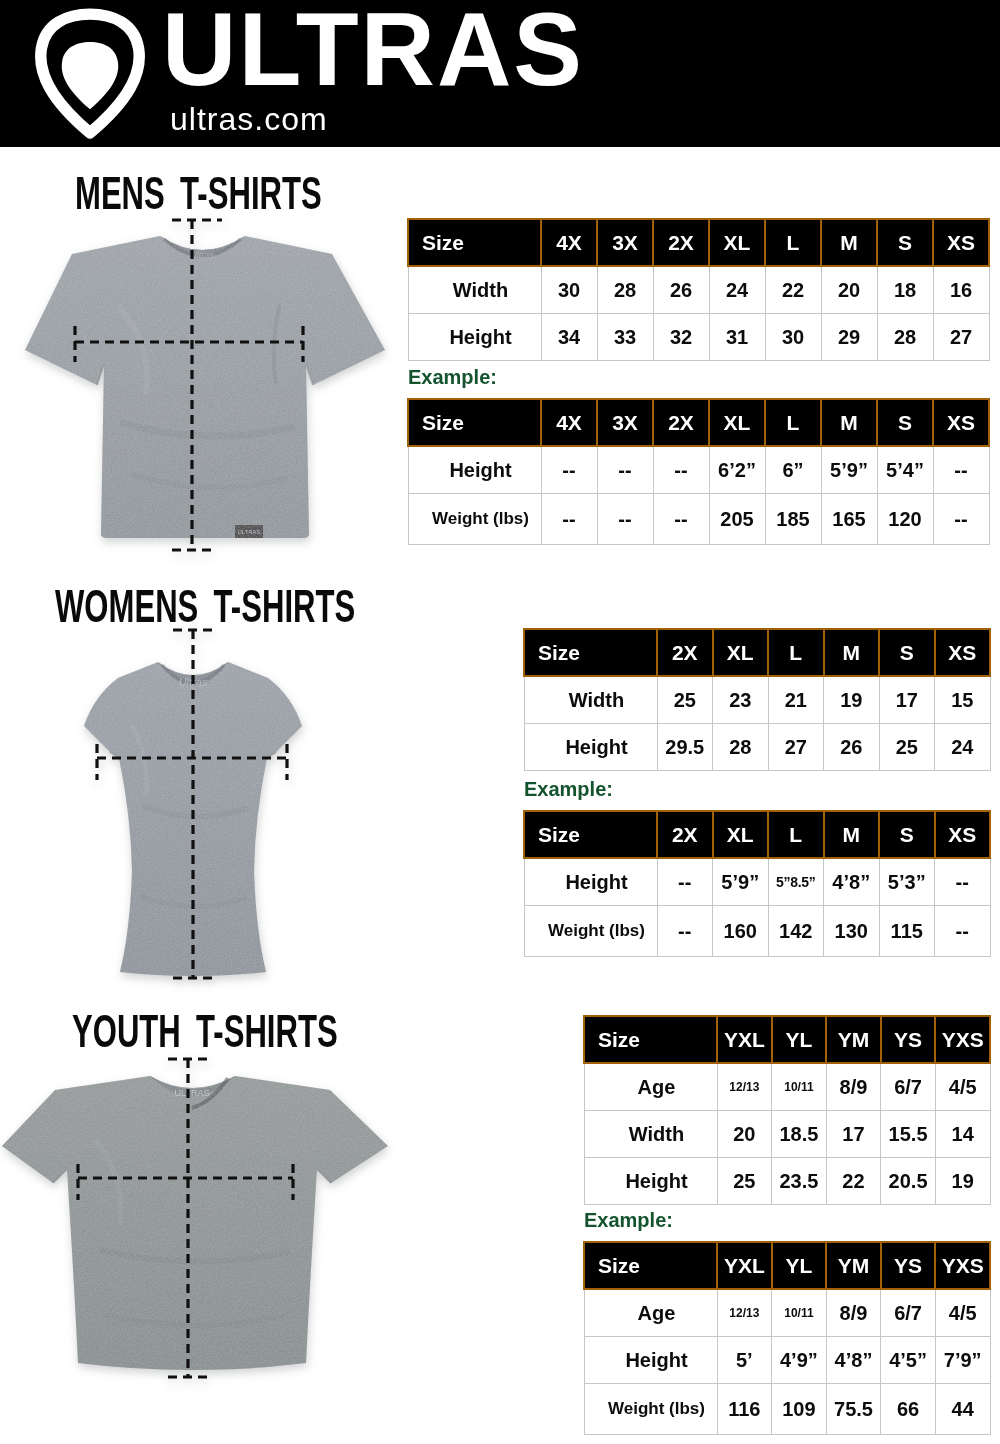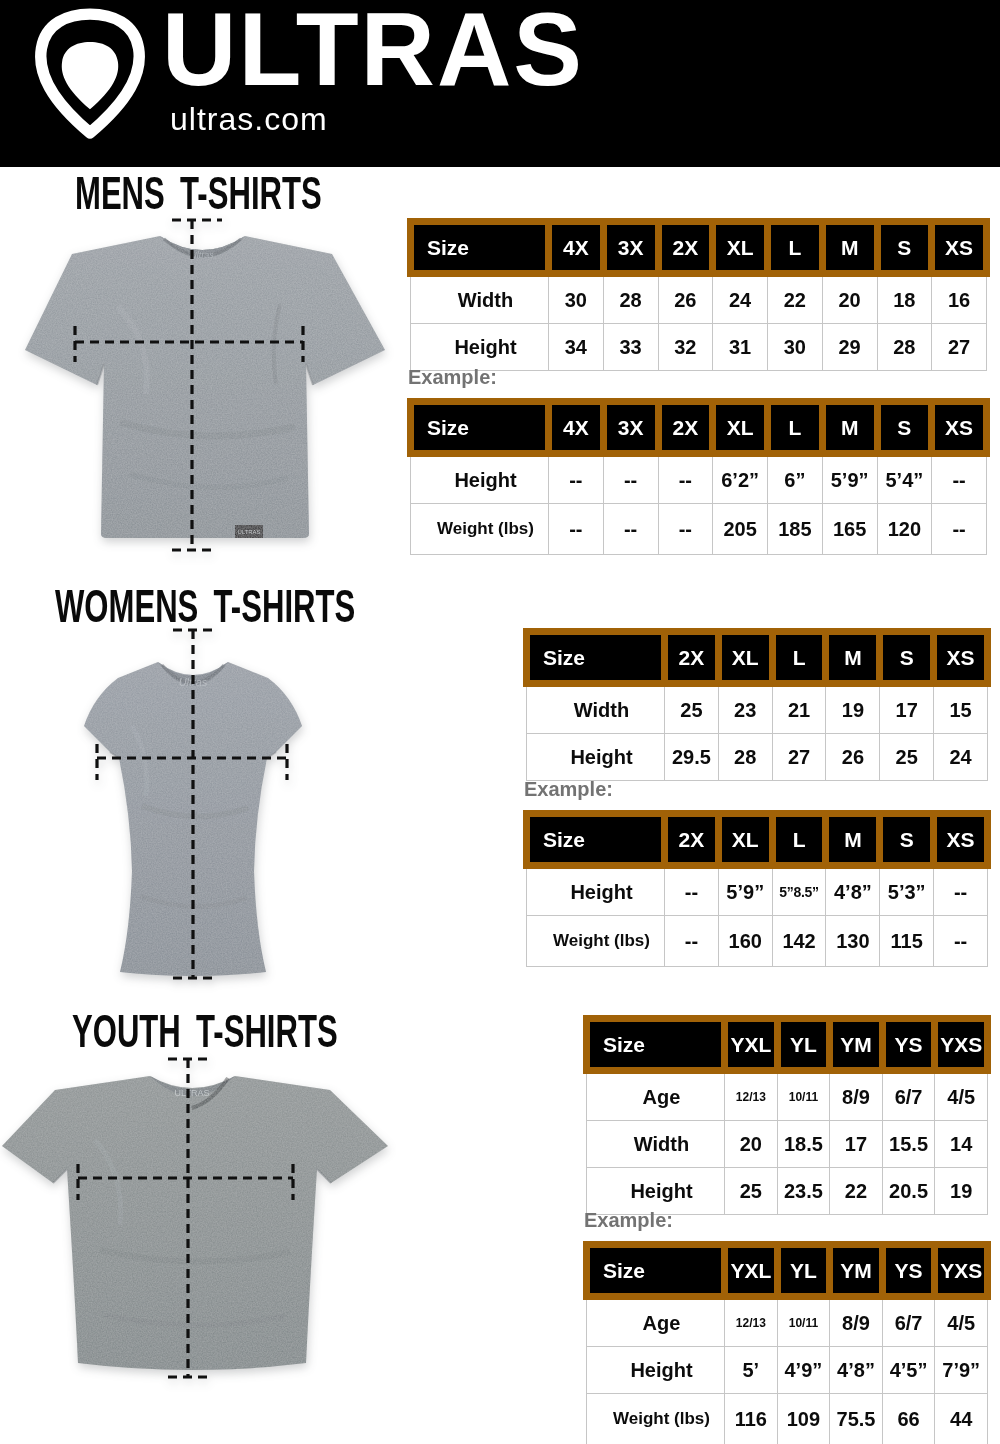--- a/index.html
+++ b/index.html
@@ -1,20 +1,20 @@
 <!DOCTYPE html>
 <html><head>
 <meta charset="utf-8">
 <style>
   html,body{margin:0;padding:0;background:#ffffff;}
   .page{position:relative;width:1000px;height:1444px;background:#fff;overflow:hidden;
         font-family:"Liberation Sans",sans-serif;}
 
   
-  .site-header{position:absolute;left:0;top:0;width:1000px;height:167px;background:#000;}
+  .site-header{position:absolute;left:0;top:0;width:1000px;height:147px;background:#000;}
   .logo{position:absolute;left:28px;top:7px;width:124px;height:132px;}
   .brand{position:absolute;left:162px;top:0px;font-size:103px;font-weight:bold;color:#fff;
          letter-spacing:2px;line-height:0.97;white-space:nowrap;}
   .domain{position:absolute;left:170px;top:101px;font-size:32px;color:#fff;letter-spacing:1px;}
 
   
   .sec-title{position:absolute;margin:0;font-size:42px;font-weight:bold;color:#0a0a0a;
              line-height:1;transform:scale(0.74,1.12);transform-origin:0 0;white-space:nowrap;
              word-spacing:9px;}
   #ti-mens{left:75px;top:170px;}
@@ -24,38 +24,38 @@
   
   .shirt{position:absolute;}
   .shirt svg{filter:drop-shadow(1px 4px 5px rgba(40,45,50,.22));}
   #sh-mens{left:10px;top:212px;}
   #sh-womens{left:30px;top:626px;}
   #sh-youth{left:0px;top:1050px;}
 
   
   .data-table{position:absolute;border-collapse:collapse;table-layout:fixed;background:#fff;}
   .data-table th,.data-table td{border:1px solid #c6c6c6;overflow:hidden;padding:0;}
-  .data-table thead th{background:#000;color:#fff;border:7px solid #a16207;font-weight:bold;
+  .data-table thead th{background:#000;color:#fff;border:2px solid #a16207;font-weight:bold;
                        font-size:21px;height:45px;text-align:center;}
   .data-table thead th:first-child{text-align:left;padding-left:13px;width:118px;}
   .data-table tbody td{height:46px;font-weight:bold;font-size:20px;color:#0c0c0c;text-align:center;}
   .data-table td.row-label{text-align:center;padding-left:12px;}
   .data-table td.small-label{font-size:17px;line-height:1.08;}
   .data-table td.small{font-size:12px;}
   .data-table td.xsmall{font-size:14px;letter-spacing:-0.3px;margin-left:44px;}
   .data-table tr.tall td{height:50px;}
 
   #t-mens-size{left:407px;top:218px;width:583px;}
   #t-mens-ex{left:407px;top:398px;width:583px;}
   #t-womens-size{left:523px;top:628px;width:468px;}
   #t-womens-ex{left:523px;top:810px;width:468px;}
   #t-youth-size{left:583px;top:1015px;width:408px;}
   #t-youth-ex{left:583px;top:1241px;width:408px;}
 
-  .example{position:absolute;font-size:20px;font-weight:bold;color:#737373;}
+  .example{position:absolute;font-size:20px;font-weight:bold;color:#14532d;}
   #ex-mens{left:408px;top:366px;}
   #ex-womens{left:524px;top:778px;}
   #ex-youth{left:584px;top:1209px;}
 </style>
 </head>
 <body>
 
 <div class="page">
 
   <header class="site-header">

